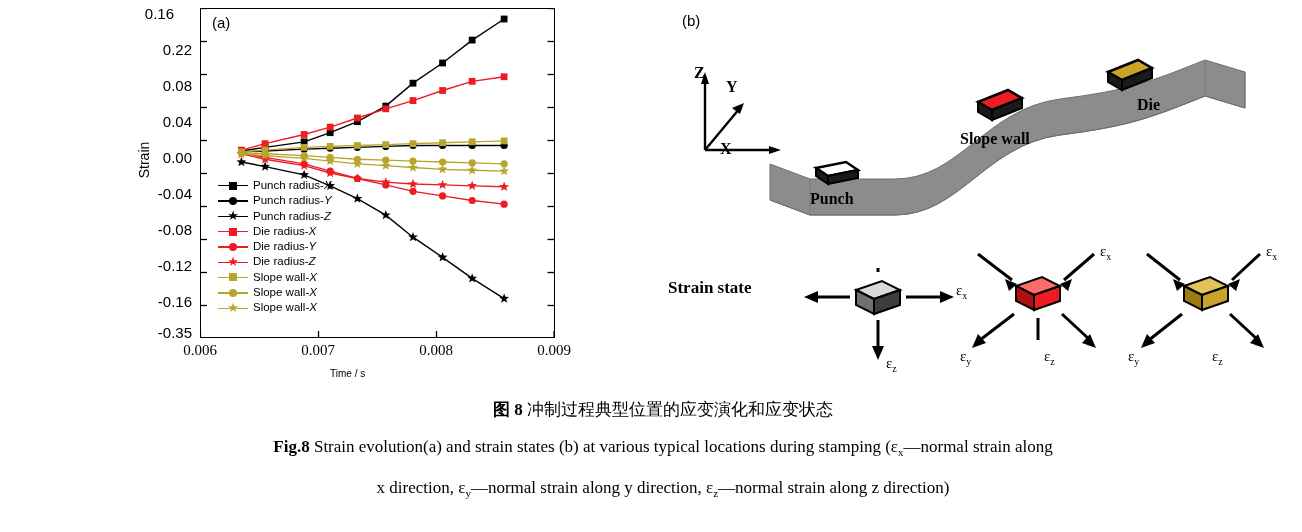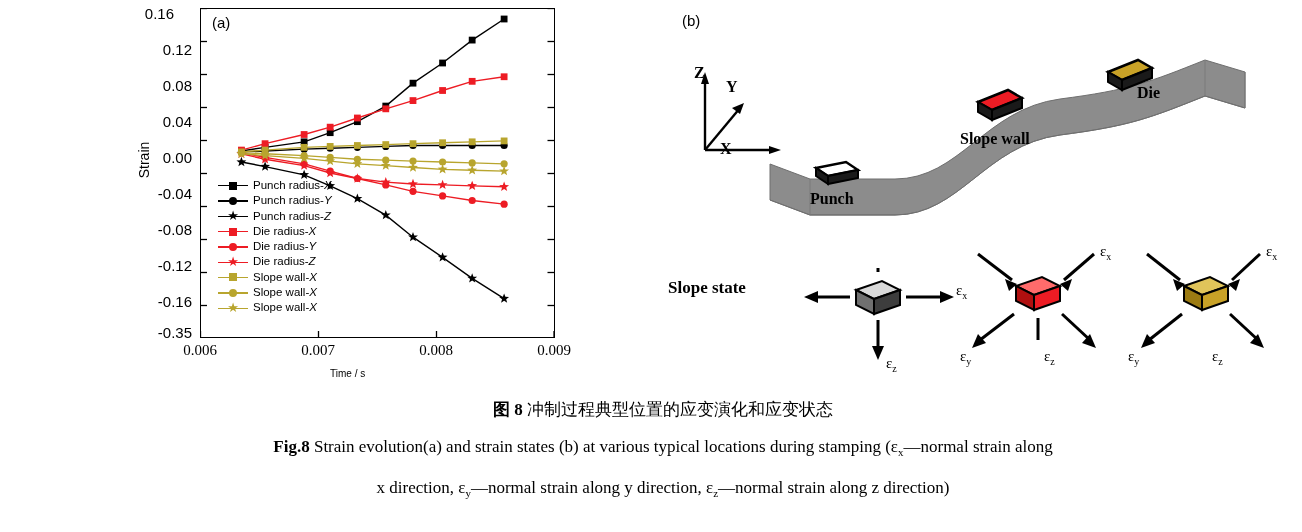--- a/index.html
+++ b/index.html
@@ -191,21 +191,21 @@
 <div class="figure-area">
 
   <div class="panel-a">
     <div class="plot-frame"></div>
     <div class="panel-label-a">(a)</div>
 
     <div class="ylabel">Strain</div>
     <div class="xlabel">Time / s</div>
 
     <div class="ytick" style="left:116px; top:5px;">0.16</div>
-    <div class="ytick" style="left:134px; top:41px;">0.12</div>
+    <div class="ytick" style="left:134px; top:41px;">0.22</div>
     <div class="ytick" style="left:134px; top:77px;">0.08</div>
     <div class="ytick" style="left:134px; top:113px;">0.04</div>
     <div class="ytick" style="left:134px; top:149px;">0.00</div>
     <div class="ytick" style="left:134px; top:185px;">-0.04</div>
     <div class="ytick" style="left:134px; top:221px;">-0.08</div>
     <div class="ytick" style="left:134px; top:257px;">-0.12</div>
     <div class="ytick" style="left:134px; top:293px;">-0.16</div>
     <div class="ytick" style="left:134px; top:324px;">-0.35</div>
 
     <div class="xtick" style="left:165px; top:342px;">0.006</div>
@@ -495,23 +495,23 @@
       <polygon points="568,284 576,291 580,279" fill="#000"></polygon>
       <polygon points="481,348 495,343 487,334" fill="#000"></polygon>
       <polygon points="604,348 590,343 598,334" fill="#000"></polygon>
     </svg>
 
     <div class="b-text" style="left:34px; top:64px;">Z</div>
     <div class="b-text" style="left:66px; top:78px;">Y</div>
     <div class="b-text" style="left:60px; top:140px;">X</div>
     <div class="b-text" style="left:150px; top:190px;">Punch</div>
     <div class="b-text" style="left:300px; top:130px;">Slope wall</div>
-    <div class="b-text" style="left:477px; top:84px;">Die</div>
-
-    <div class="strain-state-label">Slope state</div>
+    <div class="b-text" style="left:477px; top:96px;">Die</div>
+
+    <div class="strain-state-label">Strain state</div>
 
     <div class="eps" style="left:296px; top:282px;"><span>ε</span><sub>x</sub></div>
     <div class="eps" style="left:226px; top:355px;"><span>ε</span><sub>z</sub></div>
 
     <div class="eps" style="left:440px; top:243px;"><span>ε</span><sub>x</sub></div>
     <div class="eps" style="left:300px; top:348px;"><span>ε</span><sub>y</sub></div>
     <div class="eps" style="left:384px; top:348px;"><span>ε</span><sub>z</sub></div>
 
     <div class="eps" style="left:606px; top:243px;"><span>ε</span><sub>x</sub></div>
     <div class="eps" style="left:468px; top:348px;"><span>ε</span><sub>y</sub></div>

